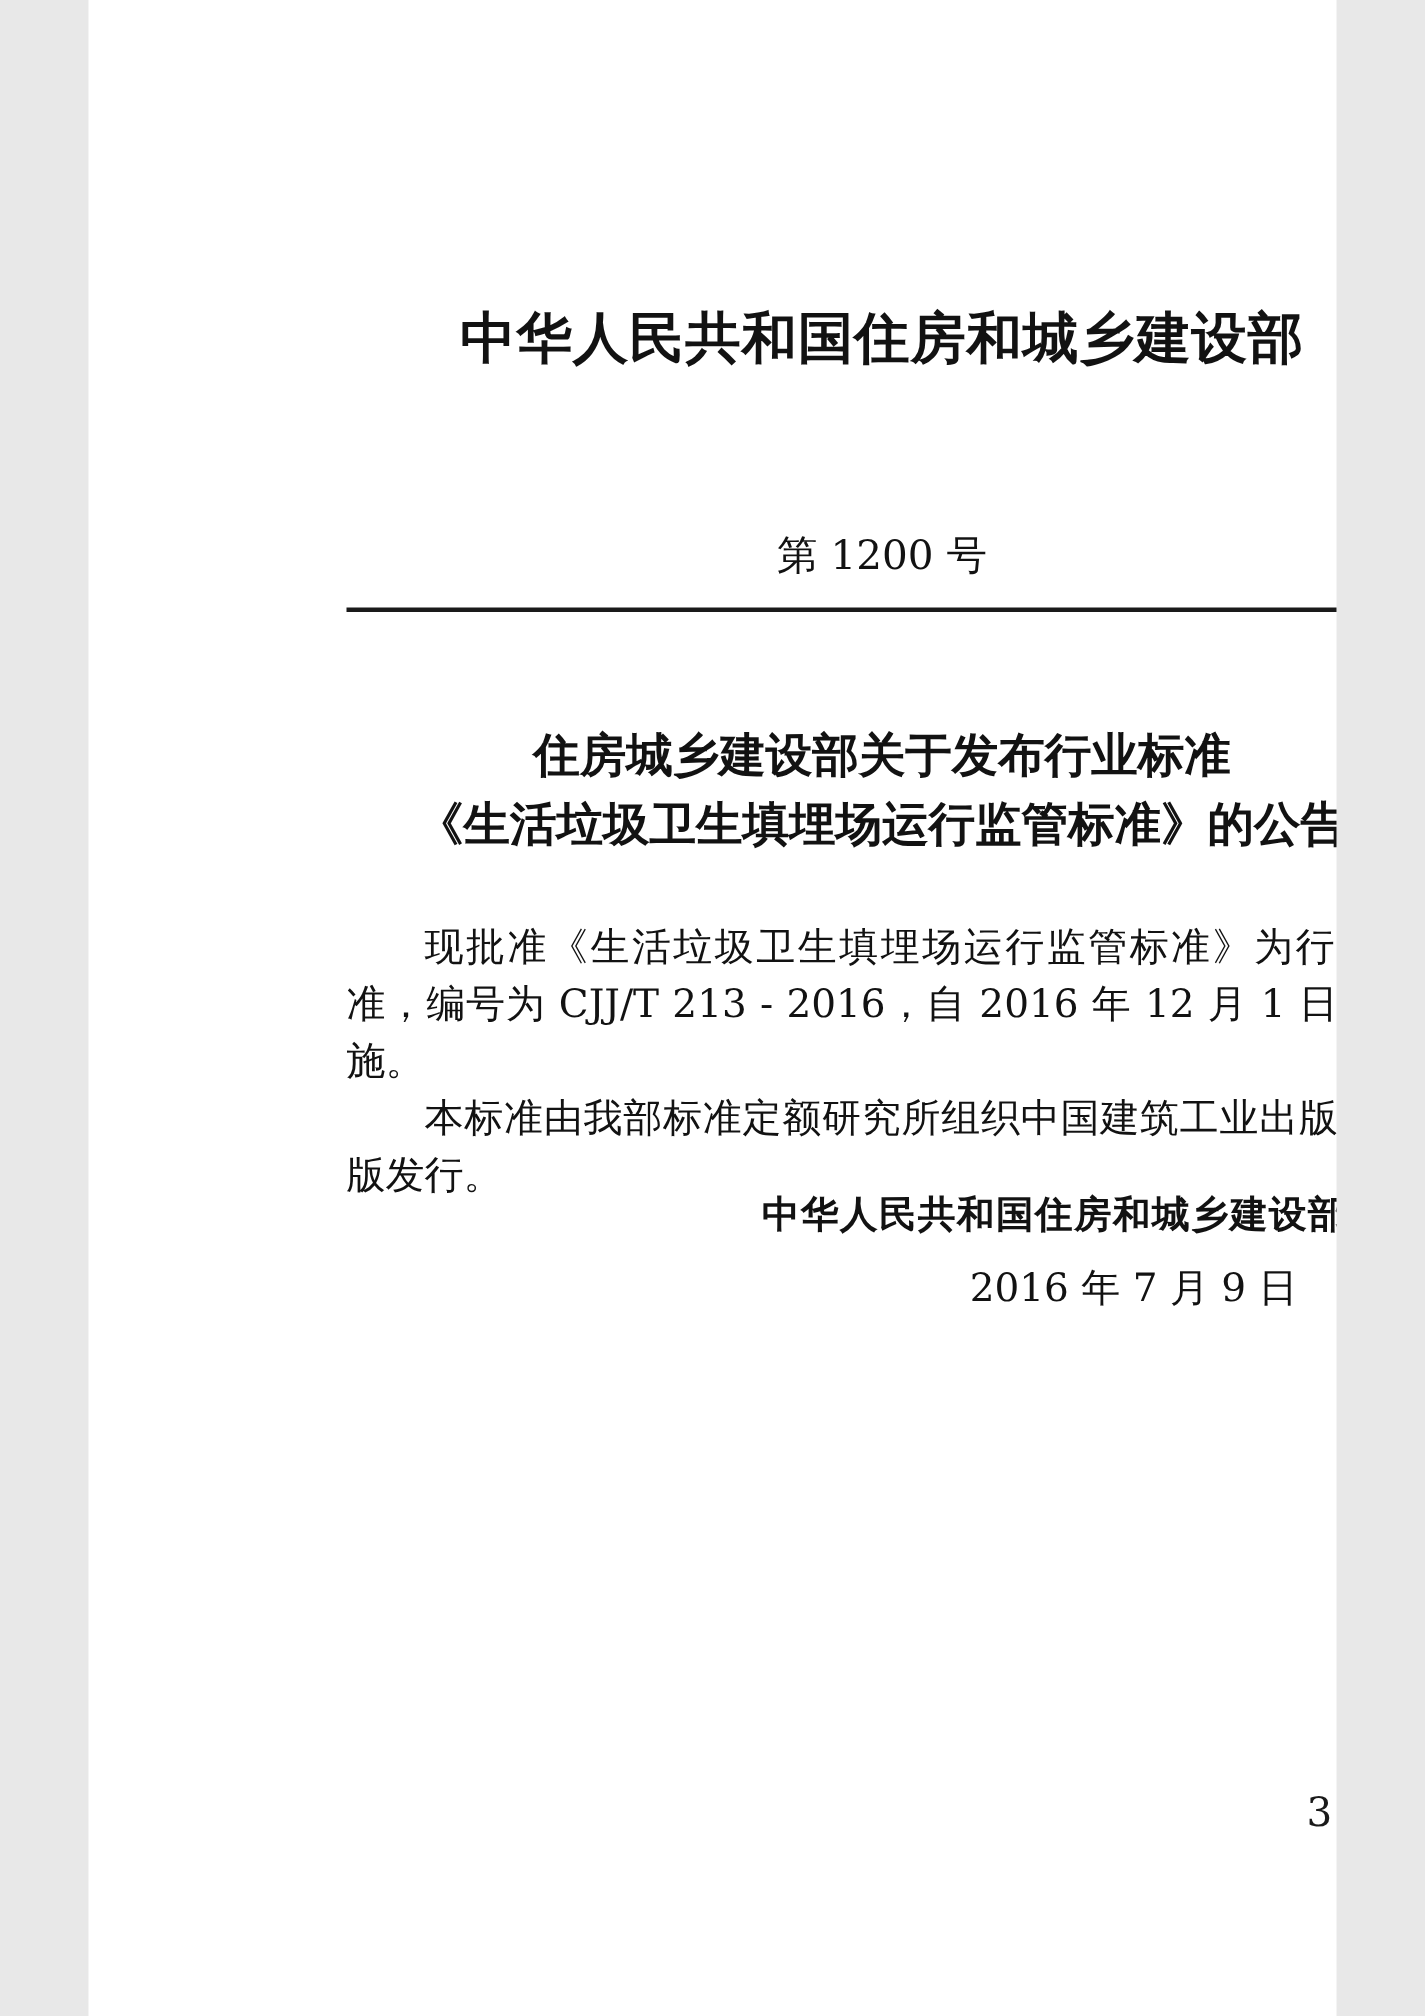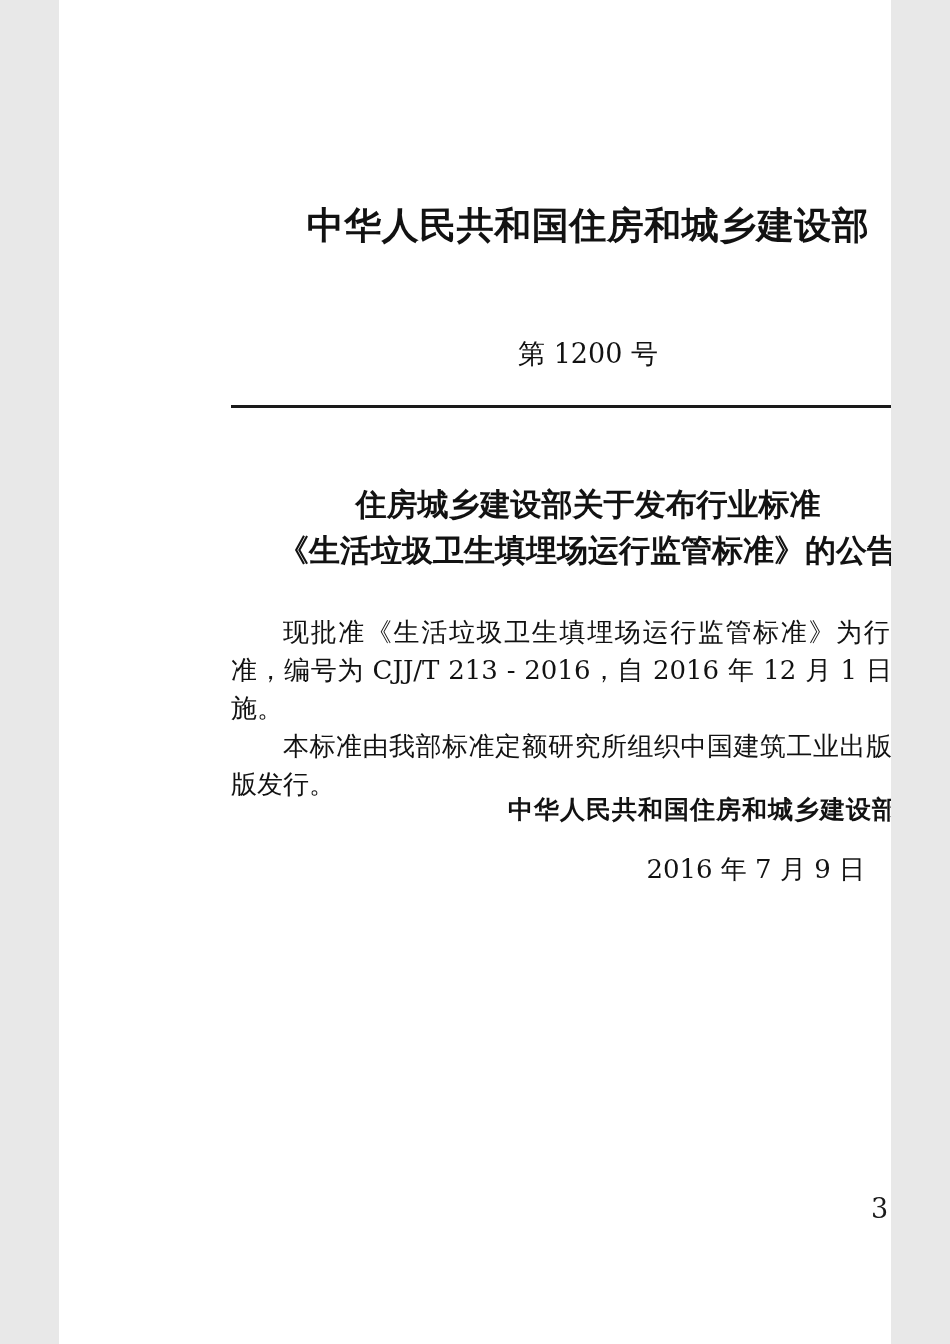--- a/index.html
+++ b/index.html
@@ -35,21 +35,21 @@
     position: absolute;
     top: 251px;
     width: 100%;
     text-align: center;
     font-size: 38px;
     font-weight: 700;
     white-space: nowrap;
   }
   .doc-number {
     position: absolute;
-    top: 336px;
+    top: 352px;
     width: 100%;
     text-align: center;
     font-size: 27px;
     font-weight: 400;
   }
   .rule {
     position: absolute;
     top: 405px;
     left: 0;
     width: 100%;
@@ -90,21 +90,21 @@
     font-weight: 700;
     font-size: 25px;
     line-height: 34px;
     letter-spacing: 1px;
   }
   .signature-date {
     text-align: right;
     padding-right: 80px;
     font-size: 26px;
     line-height: 40px;
-    margin-top: 22px;
+    margin-top: 12px;
   }
   .page-number {
     position: absolute;
     left: 812px;
     top: 1193px;
     font-size: 27px;
     color: #1a1a1a;
   }
 </style>
 </head>

